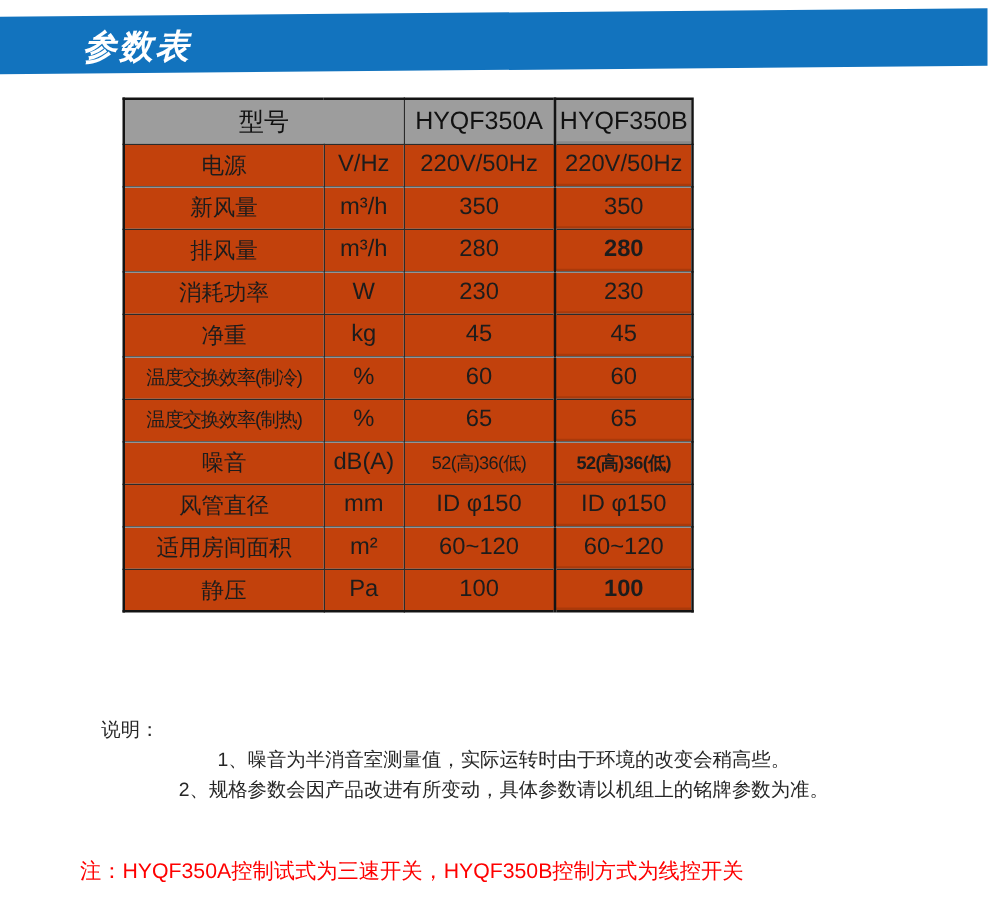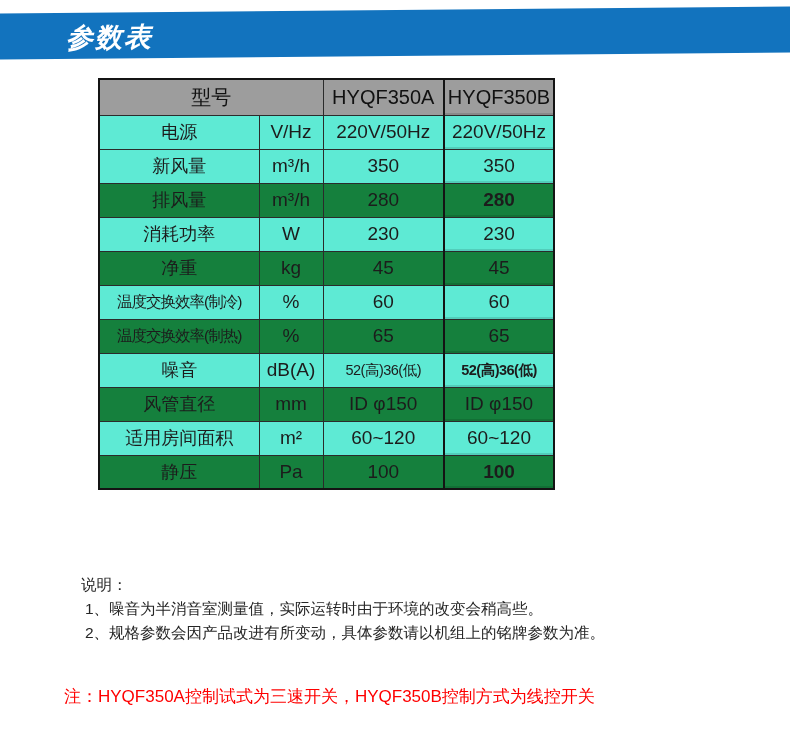--- a/index.html
+++ b/index.html
@@ -49,22 +49,22 @@
     white-space: nowrap;
   }
   .spec-table th {
     height: 36px;
     background: #9d9d9d;
     color: #111111;
     font-size: 20px;
     font-weight: 400;
   }
   .spec-table td { height: 34px; }
-  tr.shade-light td { background: #5eead4; }
-  tr.shade-dark  td { background: #15803d; }
+  tr.shade-light td { background: #c2410c; }
+  tr.shade-dark  td { background: #c2410c; }
 
   .cell-label { font-size: 18px; }
   .cell-label.long { font-size: 15.5px; letter-spacing: -1px; }
   .cell-unit  { font-size: 19px; }
   .cell-val   { font-size: 19px; }
   .cell-val.val-small { font-size: 14.5px; letter-spacing: -0.5px; }
 
   .colB {
     border-left: 2px solid #141414 !important;
     box-shadow: inset 0 -2px 0 rgba(0,0,0,0.12);
@@ -75,21 +75,21 @@
   
   .notes {
     position: absolute;
     left: 81px; top: 573px;
     width: 640px;
     color: #262626;
     font-size: 15.5px;
     line-height: 24px;
   }
   .notes-heading { margin: 0; }
-  .notes-item { margin: 0; padding-left: 4px; }
+  .notes-item { margin: 0; padding-left: 4px; text-align: center; }
 
   .warning-note {
     position: absolute;
     left: 64px; top: 685px;
     width: 700px;
     font-size: 17px;
     font-weight: 500;
     white-space: nowrap;
   }
 </style>

